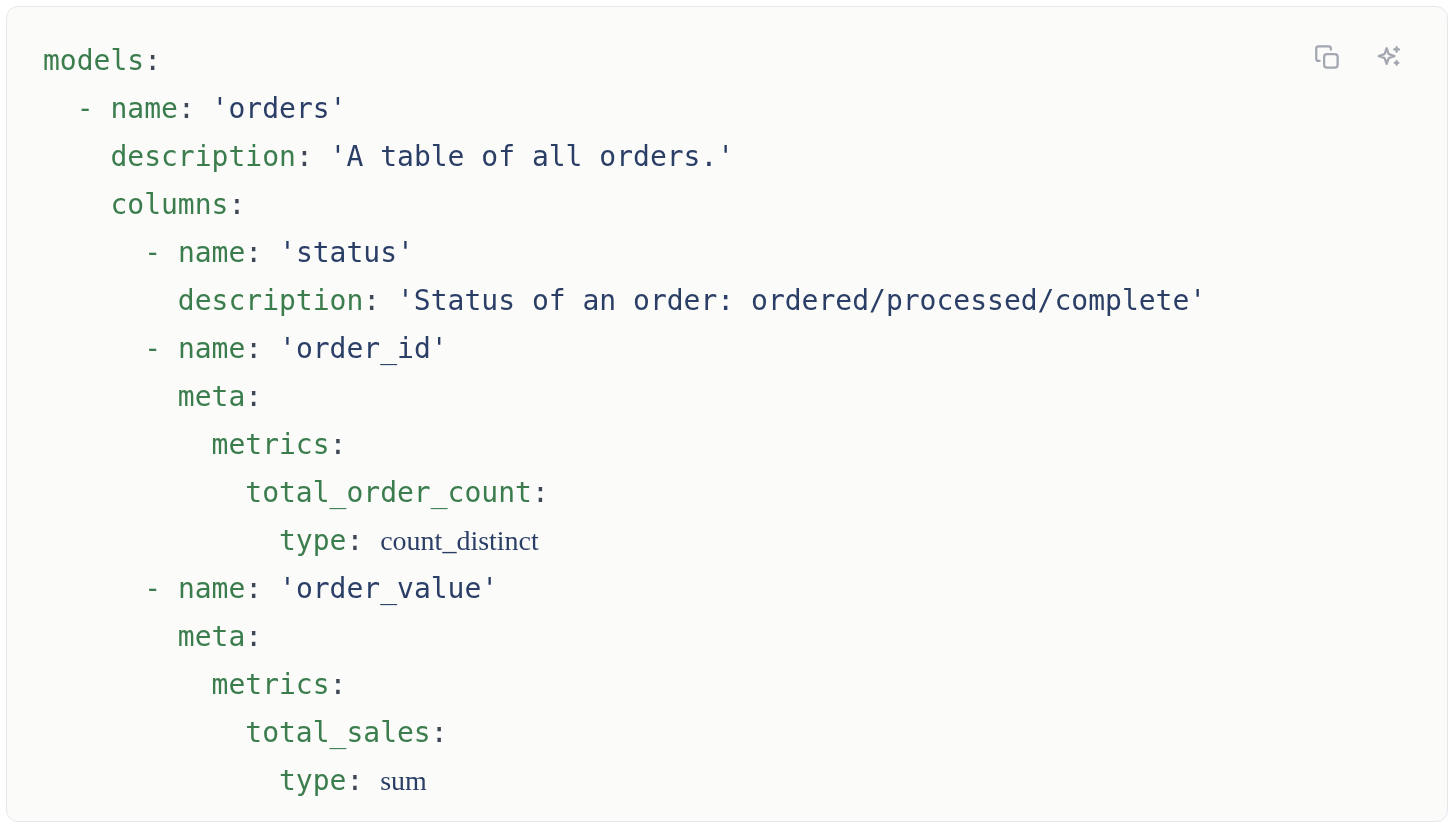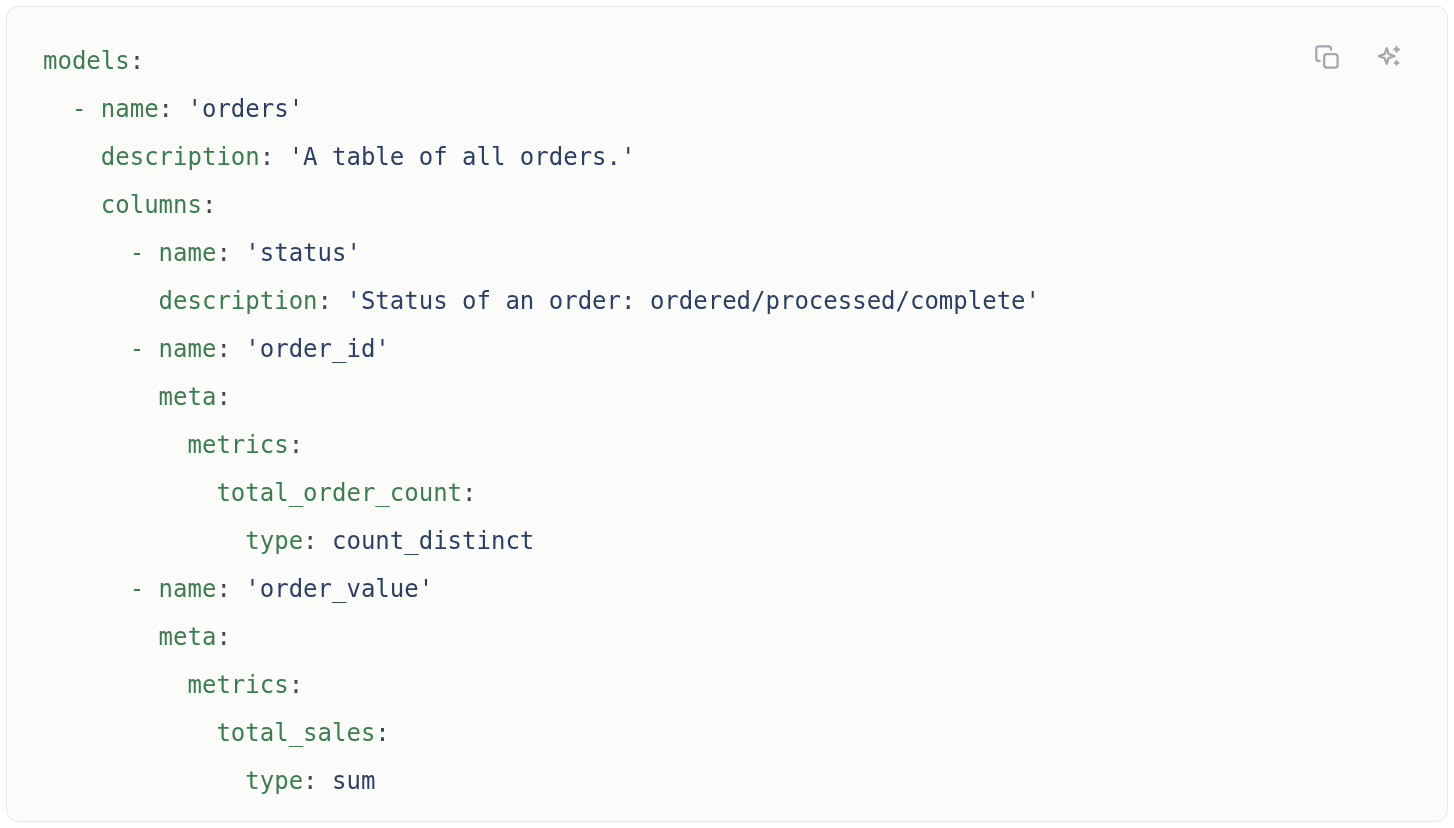--- a/index.html
+++ b/index.html
@@ -48,31 +48,31 @@
     justify-content: center;
   }
   .icon-btn svg { display: block; }
   pre.code {
     position: absolute;
     left: 36px;
     top: 30px;
     right: 36px;
     bottom: 20px;
     font-family: "DejaVu Sans Mono", monospace;
-    font-size: 24px;
+    font-size: 28px;
     line-height: 48px;
     white-space: pre;
     overflow: hidden;
     color: var(--punct);
   }
   .code-line { height: 48px; }
   .tk-key  { color: var(--key); }
   .tk-dash { color: var(--key); }
   .tk-str  { color: var(--value); }
-  .tk-val  { color: var(--value); }
+  .tk-val  { color: var(--value); font-family: Liberation Serif, serif; }
   .tk-punct{ color: var(--punct); }
   .tk-plain{ color: var(--punct); }
 </style>
 </head>
 <body>
 
 <div class="card">
 
   <div class="toolbar">
     <button class="icon-btn" title="" aria-label="Copy code">

